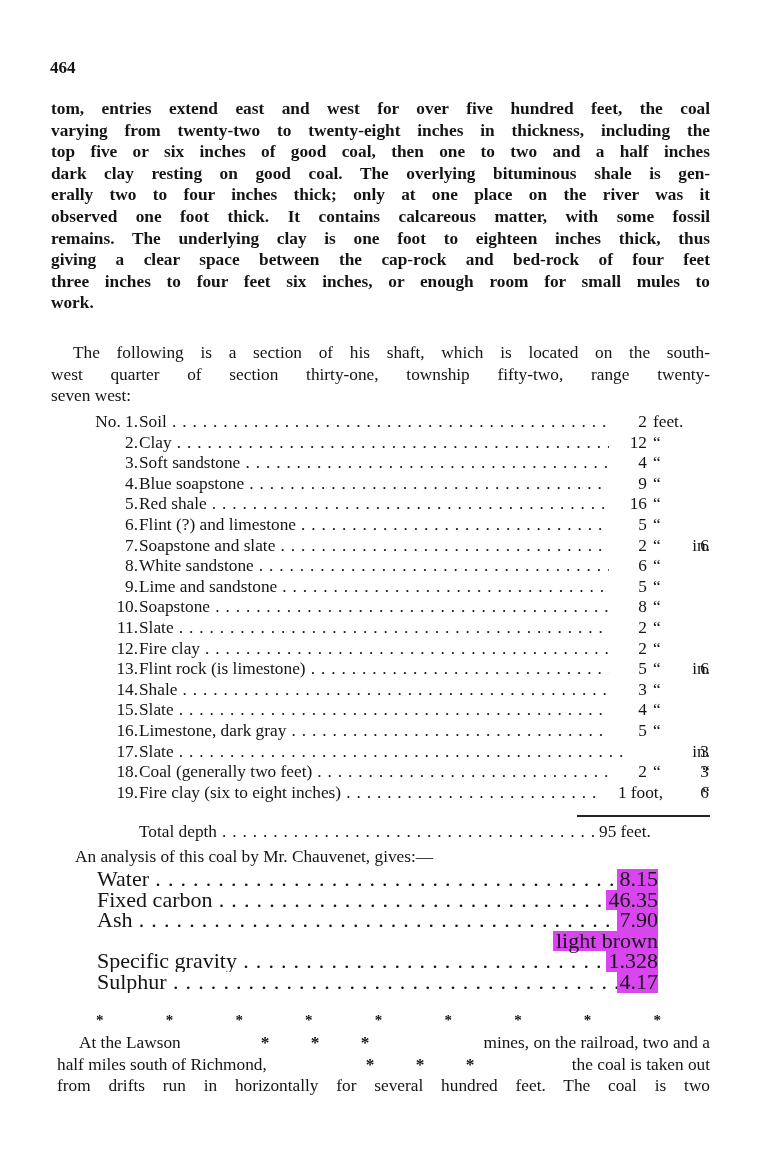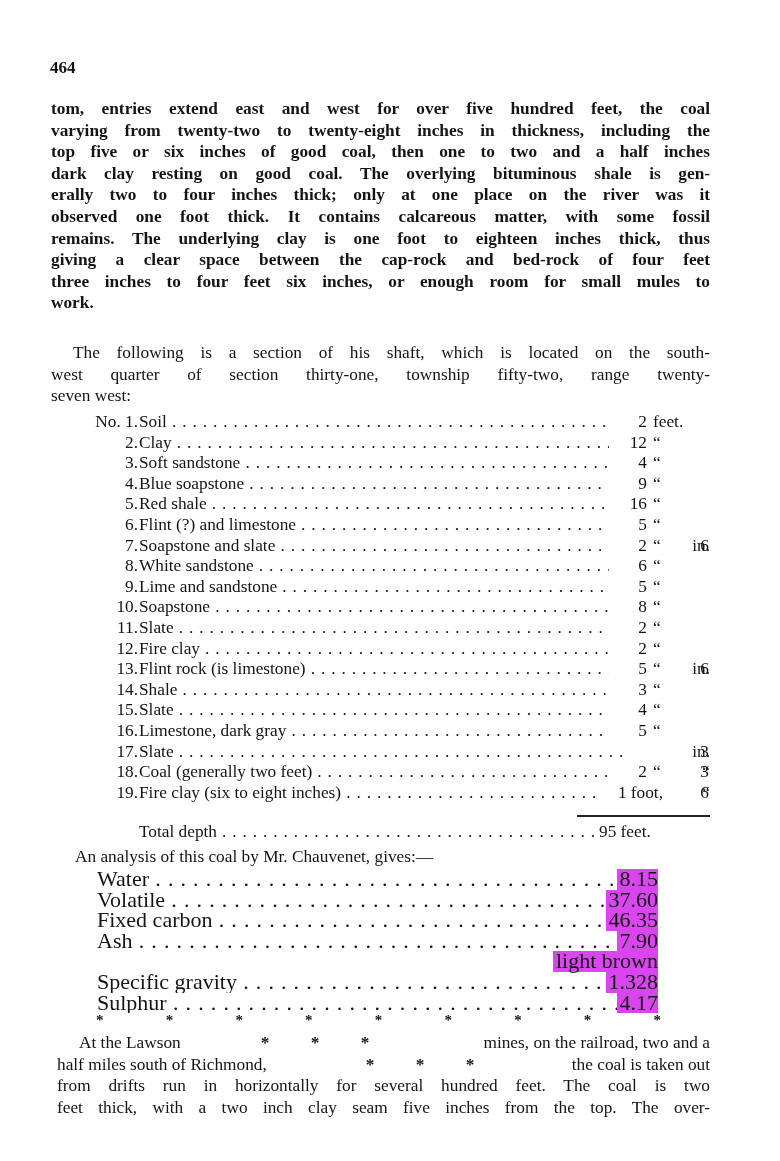--- a/index.html
+++ b/index.html
@@ -226,24 +226,20 @@
   <div class="body" style="top:846px;">
     <div style="padding-left:24px;">An analysis of this coal by Mr. Chauvenet, gives:—</div>
   </div>
 
   <div class="body" style="top:869px;" id="analysis">
       <div class="arow">
         <span class="label">Water</span>
         <span class="val">8.15</span>
       </div>
       <div class="arow">
-        <span class="label">Volatile</span>
-        <span class="val">37.60</span>
-      </div>
-      <div class="arow">
         <span class="label">Fixed carbon</span>
         <span class="val">46.35</span>
       </div>
       <div class="arow">
         <span class="label">Ash</span>
         <span class="val">7.90</span>
       </div>
       <div class="arow">
         <span class="val">light brown</span>
       </div>
@@ -280,18 +276,15 @@
     <div style="position:relative;height:21.6px;">
       <span style="position:absolute;left:0;">half miles south of Richmond,</span>
       <span style="position:absolute;left:300px;">
         <span class="ital-gap">*</span><span class="ital-gap" style="margin-left:24px;">*</span><span class="ital-gap" style="margin-left:24px;">*</span>
       </span>
       <span style="position:absolute;right:0;">the coal is taken out</span>
     </div>
     <div class="para">
         <p>from drifts run in horizontally for several hundred feet.  The coal is two</p>
       </div>
-    <div class="para">
-        <p>feet thick, with a two inch clay seam five inches from the top.  The over-</p>
-      </div>
   </div>
 
 </div>
 
 </body></html>

